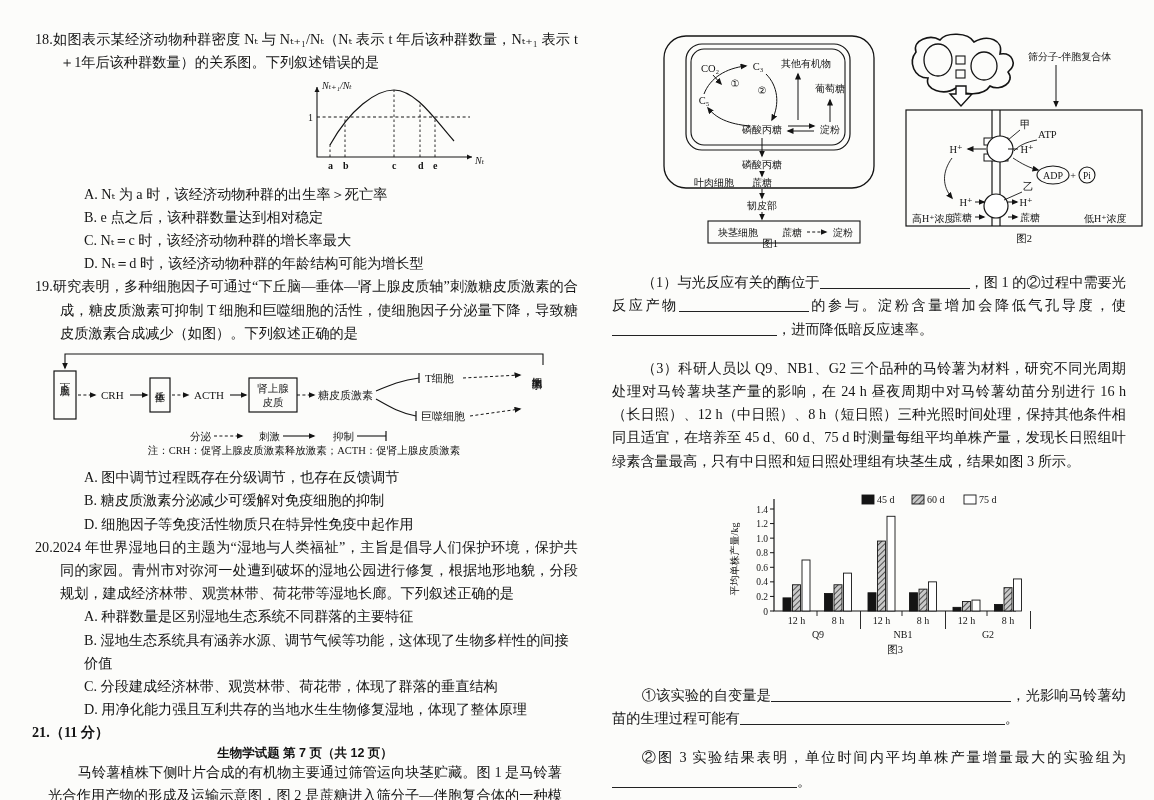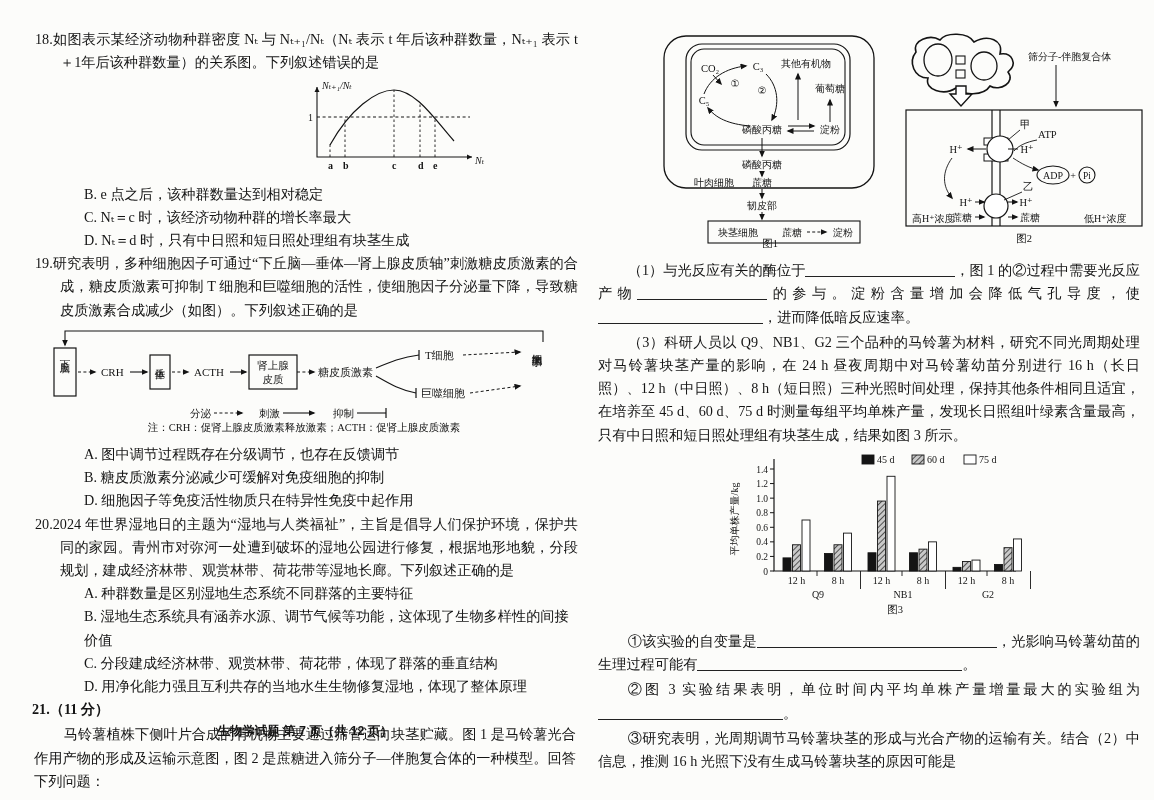--- a/index.html
+++ b/index.html
@@ -7,28 +7,28 @@
     width:1154px;height:800px;position:relative;
     background:#fcfcfa;color:#141414;
     font-family:"Liberation Serif","DejaVu Serif",serif;
     font-size:14.2px;line-height:23.2px;
   }
   .col{position:absolute;top:28px;width:546px;}
   #col7{left:32px;}
   #col8{left:596px;}
   .qstem{padding-left:28px;text-indent:-25px;text-align:justify;margin:0;}
   .opt{padding-left:52px;margin:0;}
-  .p8par{margin:2px;text-align:justify;text-indent:2.1em;}
+  .p8par{margin:16px;text-align:justify;text-indent:2.1em;}
   .sec{font-family:"Liberation Sans","DejaVu Sans",sans-serif;font-weight:bold;margin:0;}
   .qnum21{margin:0;font-weight:bold;}
   .blank{display:inline-block;border-bottom:1px solid #222;height:14px;vertical-align:-2px;}.w130{width:130px}
   .w150{width:150px}.w165{width:165px}.w185{width:185px}
   .w240{width:240px}.w265{width:265px}
   .footer{
-    position:absolute;width:100%;text-align:center;top:692px;
+    position:absolute;width:100%;text-align:center;top:714px;
     font-family:"Liberation Sans","DejaVu Sans",sans-serif;
     font-weight:bold;font-size:12.5px;
   }
   svg text{font-family:"Liberation Serif","DejaVu Serif",serif;fill:#141414;}
   .figrow{display:flex;gap:16px;margin:2px 0 4px 62px;}
   .g18wrap{margin:3px 0 2px 158px;text-align:center;}
   .d19wrap{margin:2px 0 2px 6px;}
   .chartwrap{margin:2px 0 0 128px;}
   .vtext{writing-mode:vertical-rl;text-orientation:upright;letter-spacing:1px;}
 </style>
@@ -67,23 +67,24 @@
       <line x1="138" y1="80" x2="138" y2="27" stroke="#141414" stroke-width="0.9" stroke-dasharray="2.5 2.5"></line>
       <line x1="153" y1="80" x2="153" y2="40" stroke="#141414" stroke-width="0.9" stroke-dasharray="2.5 2.5"></line>
       <text x="46" y="92" font-size="10" font-weight="bold">a</text>
       <text x="61" y="92" font-size="10" font-weight="bold">b</text>
       <text x="110" y="92" font-size="10" font-weight="bold">c</text>
       <text x="136" y="92" font-size="10" font-weight="bold">d</text>
       <text x="151" y="92" font-size="10" font-weight="bold">e</text>
     </svg>
   </div>
 
+  <p class="opt">A. Nₜ 为 a 时，该经济动物种群的出生率＞死亡率</p>
   <p class="opt">B. e 点之后，该种群数量达到相对稳定</p>
   <p class="opt">C. Nₜ＝c 时，该经济动物种群的增长率最大</p>
-  <p class="opt">D. Nₜ＝d 时，只有中日照和短日照处理组有块茎生成</p>
+  <p class="opt">D. Nₜ＝d 时，该经济动物种群的年龄结构可能为增长型</p>
 
   <p class="qstem">19.研究表明，多种细胞因子可通过“下丘脑—垂体—肾上腺皮质轴”刺激糖皮质激素的合成，糖皮质激素可抑制 T 细胞和巨噬细胞的活性，使细胞因子分泌量下降，导致糖皮质激素合成减少（如图）。下列叙述正确的是</p>
 
   <div class="d19wrap">
     <svg width="532" height="110" viewBox="0 0 532 110">
 
       <path d="M505,18 L505,7 L27,7 L27,21" fill="none" stroke="#141414" stroke-width="1.1" marker-end="url(#ar)"></path>
 
       <rect x="16" y="24" width="22" height="48" fill="none" stroke="#141414" stroke-width="1.2"></rect>
       <text x="27" y="28" font-size="10.5" class="vtext">下丘脑</text>

